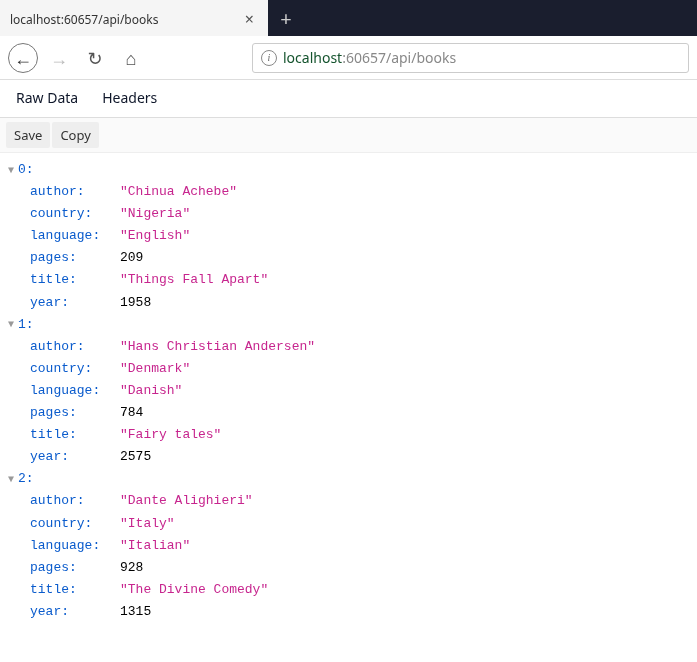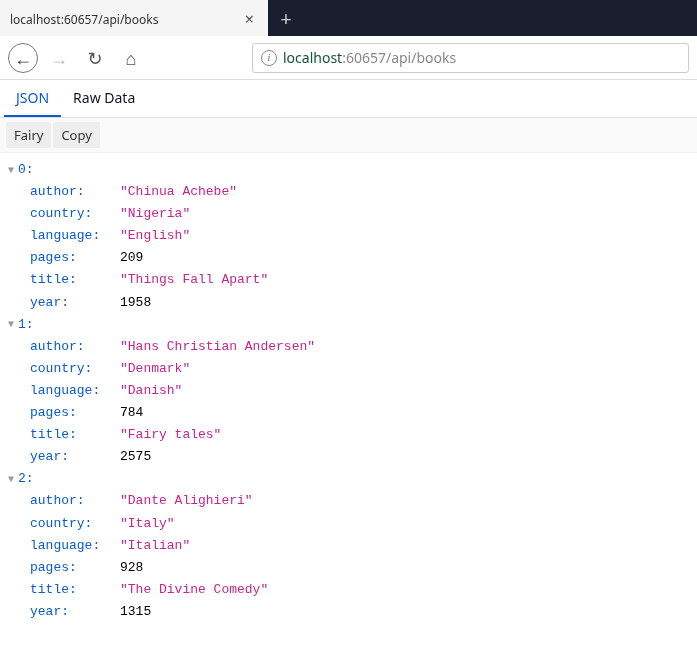--- a/index.html
+++ b/index.html
@@ -53,26 +53,26 @@
   <div class="nav-btn disabled">→</div>
   <div class="nav-btn">↻</div>
   <div class="nav-btn">⌂</div>
   <div class="url-bar">
     <span class="url-info-icon">i</span>
     <span class="url-text"><span class="host">localhost</span><span>:60657/api/books</span></span>
   </div>
 </div>
 
 <div class="view-tabs">
-  <div class="view-tab active">JSON</div>
   <div class="view-tab">Raw Data</div>
+  <div class="view-tab">Headers</div>
 </div>
 
 <div class="action-bar">
-  <div class="action-btn">Fairy</div>
+  <div class="action-btn">Save</div>
   <div class="action-btn">Copy</div>
 </div>
 
 <div class="json-view">
   <div class="entry">
     <div class="index-row">
       <span class="toggle-arrow">▼</span>
       <span class="idx-key">0:</span>
     </div>
     <div class="prop-row">

